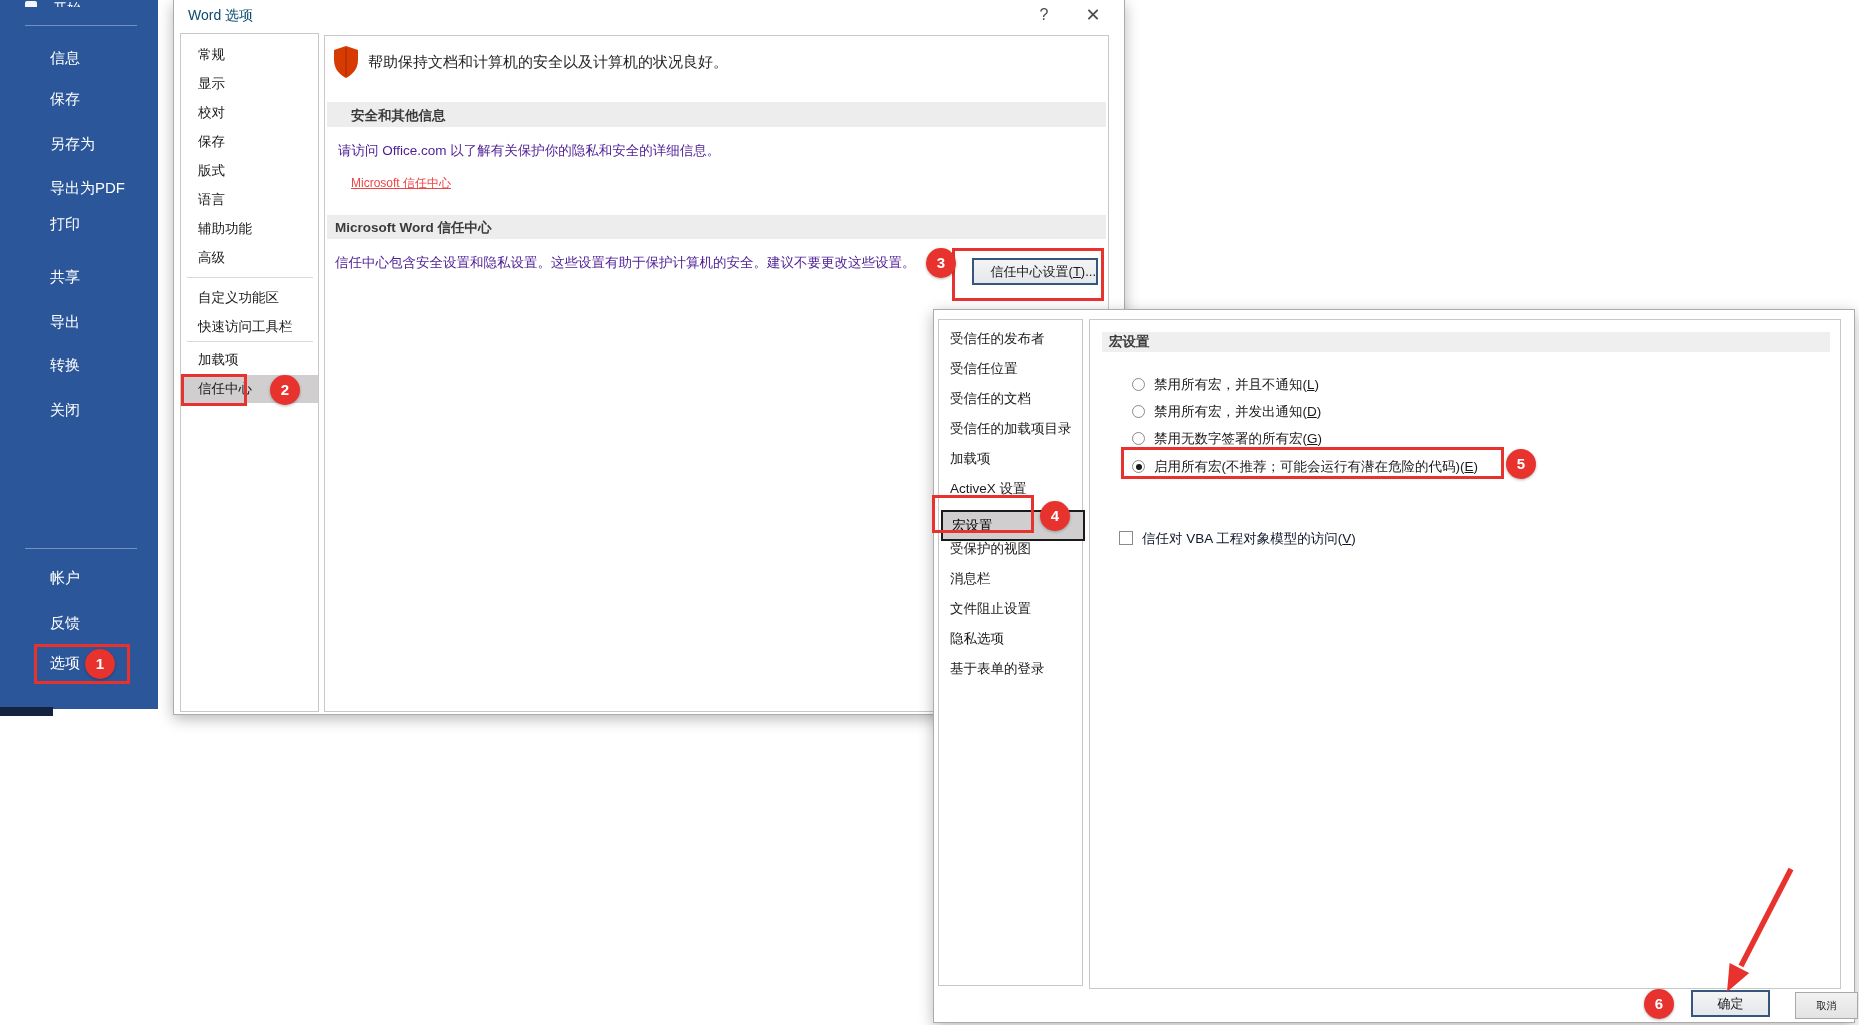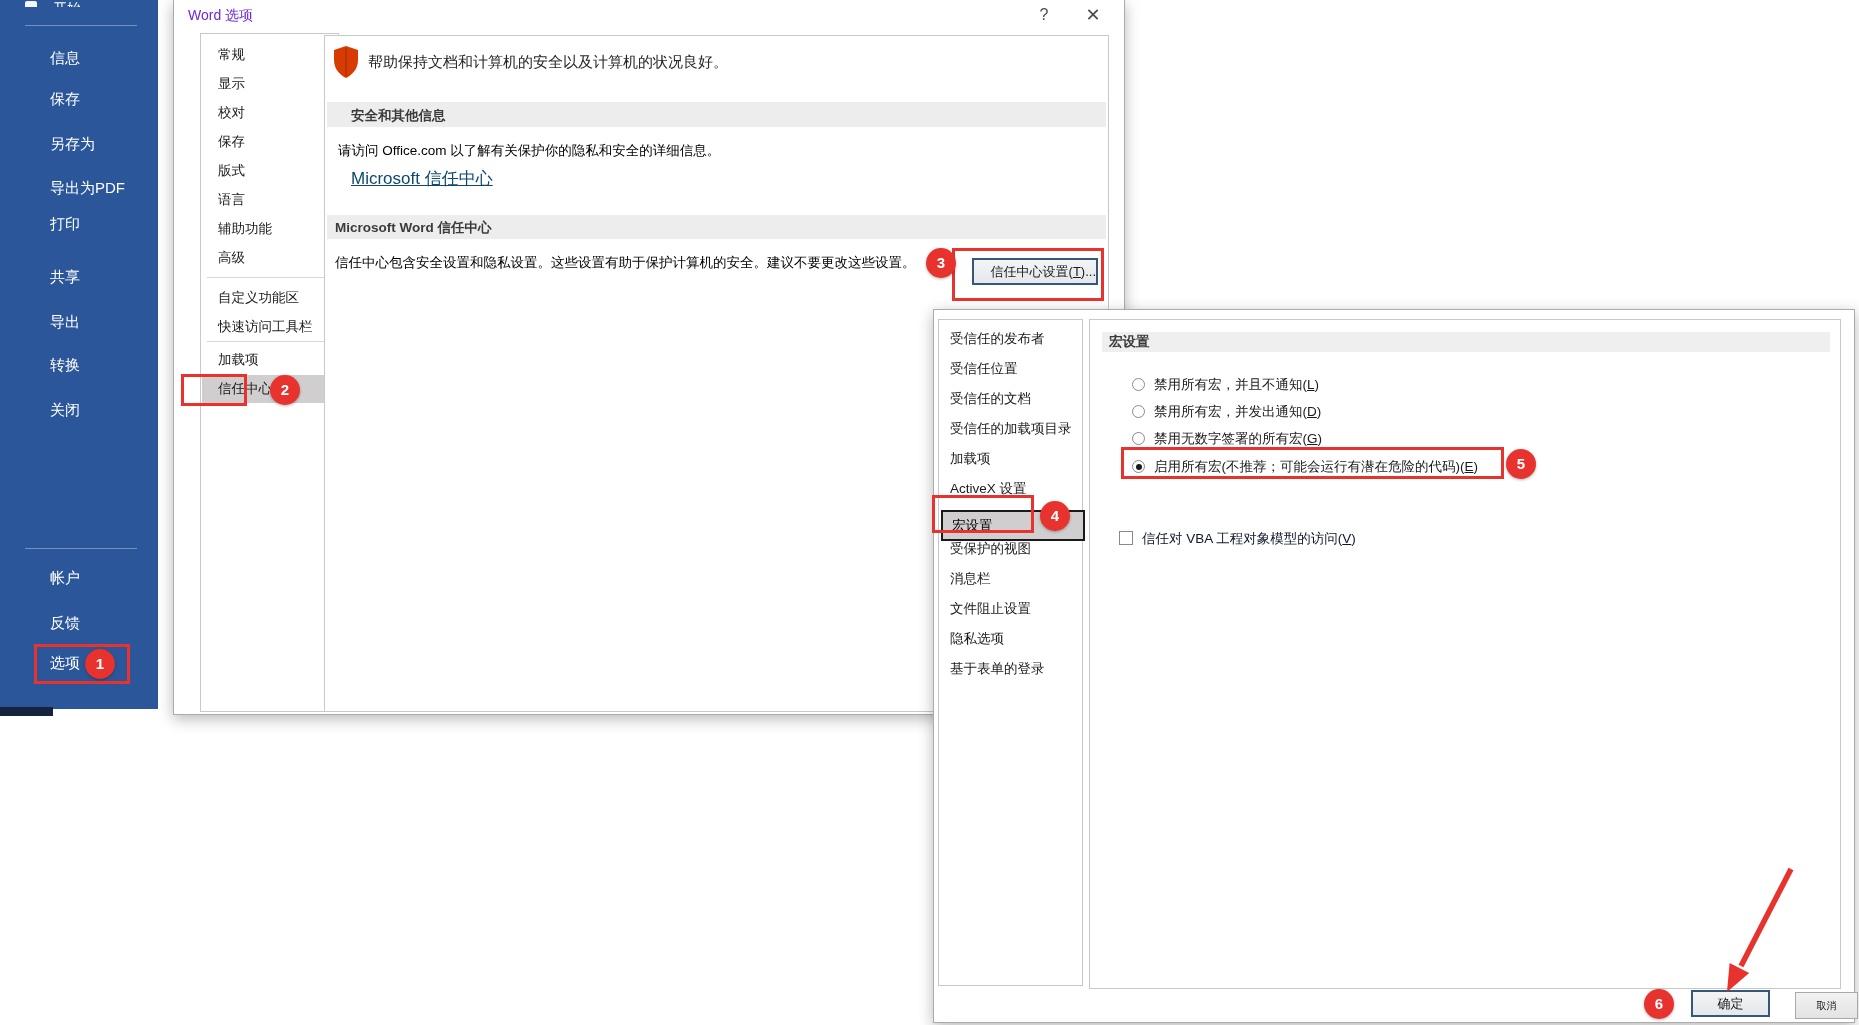--- a/index.html
+++ b/index.html
@@ -13,40 +13,40 @@
   .sb-sep { position:absolute; left:25px; width:112px; height:1px; background:rgba(255,255,255,.35); }
   .sb-clip { position:absolute; left:25px; top:0; height:7px; overflow:hidden; color:#fff; font-size:14px; }
   .sb-clip .ic { display:inline-block; width:12px; height:12px; background:#f3f6fb; border-radius:2px; margin-right:16px; }
   .win-strip { position:absolute; left:0; top:707px; width:53px; height:9px; background:#15233f; }
 
   
   .dialog { position:absolute; background:#fff; border:1px solid #ababab; box-shadow:0 4px 14px rgba(0,0,0,.28); }
   #wo-dialog { left:173px; top:0; width:952px; height:715px; border-top:none; }
   #tc-dialog { left:933px; top:309px; width:922px; height:714px; }
 
-  .dlg-title { position:absolute; left:14px; top:7px; font-size:14px; color:#6d28d9; }
+  .dlg-title { position:absolute; left:14px; top:7px; font-size:14px; color:#0c4a6e; }
   .dlg-help  { position:absolute; left:857px; top:6px; width:26px; text-align:center; font-size:16px; color:#4d4d4d; cursor:pointer; }
   .dlg-close { position:absolute; left:905px; top:4px; width:28px; text-align:center; font-size:18px; color:#4d4d4d; cursor:pointer; }
 
   .boxed { position:absolute; background:#fff; border:1px solid #c8c8c8; }
 
   
-  #wo-menu { left:6px; top:33px; width:139px; height:679px;margin-left:20px; }
+  #wo-menu { left:6px; top:33px; width:139px; height:679px; }
   .wo-mi { position:absolute; left:1px; width:136px; height:28px; line-height:28px; padding-left:16px; font-size:13.5px; color:#1a1a1a; cursor:pointer; white-space:nowrap; }
   .wo-mi.sel { background:#d0cecf; }
   .wo-sep { position:absolute; left:6px; width:126px; height:1px; background:#d9d9d9; }
 
   
   #wo-content { left:150px; top:35px; width:785px; height:677px; }
   .shield { position:absolute; left:9px; top:10px; }
   .wo-intro { position:absolute; left:43px; top:17px; font-size:15px; color:#262626; }
   .sec-bar { position:absolute; left:2px; width:779px; background:#ededed; }
   .sec-bar span { font-size:13.5px; font-weight:bold; color:#3b3b3b; }
-  .wo-body { position:absolute; font-size:13.5px; color:#000000; }
-  .wo-link { position:absolute; left:26px; top:131px; font-size:17px; color:#0c4a6e; text-decoration:underline; cursor:pointer; }
+  .wo-body { position:absolute; font-size:13.5px; color:#4c1d95; }
+  .wo-link { position:absolute; left:26px; top:139px; font-size:12px; color:#ef4444; text-decoration:underline; cursor:pointer; }
   .btn-default { position:absolute; border:2px solid #35567d; background:linear-gradient(#f4f4f4,#e4e7ec); font-size:13px; color:#1a1a1a; text-align:center; cursor:pointer; font-family:"Liberation Sans",sans-serif; }
   #tc-settings-btn { left:647px; top:222px; width:126px; height:27px; line-height:23px;text-align:right; }
 
   
   #tc-menu { left:4px; top:9px; width:145px; height:667px; }
   .tc-mi { position:absolute; left:1px; width:142px; height:28px; line-height:28px; padding-left:10px; font-size:13.5px; color:#1a1a1a; cursor:pointer; white-space:nowrap; }
   .tc-sel-box { position:absolute; left:2px; top:190px; width:144px; height:31px; background:#d0cecf; border:2px solid #1a1a1a; line-height:27px; padding-left:9px; font-size:13.5px; color:#000; cursor:pointer; }
   #tc-content { left:155px; top:9px; width:752px; height:670px; }
   .tc-bar { position:absolute; left:12px; width:728px; height:20px; background:#efefef; line-height:20px; padding-left:7px; font-size:13.5px; font-weight:bold; color:#3b3b3b; }
   .radio-row { position:absolute; left:42px; height:18px; cursor:pointer; }

